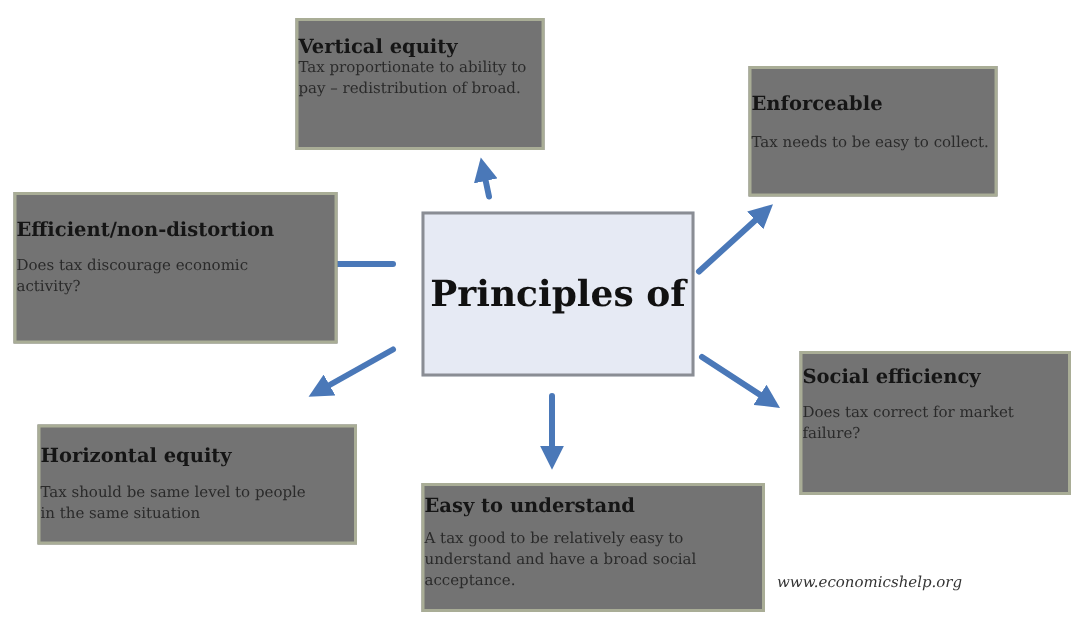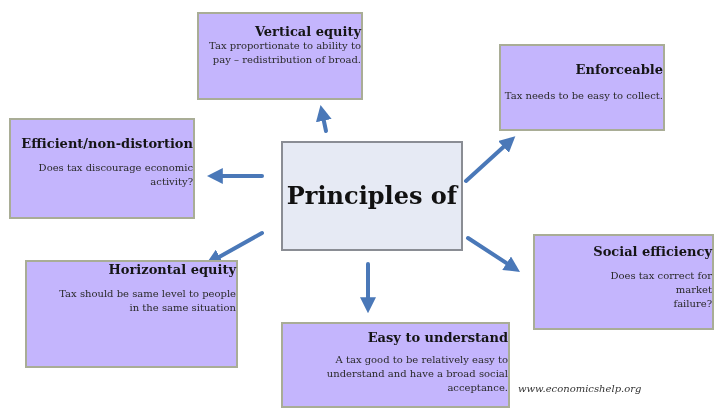--- a/index.html
+++ b/index.html
@@ -2,22 +2,22 @@
 <html><head>
 <meta charset="utf-8">
 <style>
   html, body { margin: 0; padding: 0; }
   body {
     width: 720px; height: 416px; background: #ffffff; position: relative; overflow: hidden;
     font-family: "DejaVu Serif", "Liberation Serif", serif; color: #1a1a1a;
   }
   .box {
     position: absolute; box-sizing: border-box;
-    background: #c4b5fd; border: 2px solid #a9ad96;
-    text-align: right;
+    background: #737373; border: 2px solid #a9ad96;
+    text-align: left;
   }
   .box .title { font-weight: bold; font-size: 13px; color: #151515; }
   .box .desc { font-size: 10px; line-height: 14px; color: #2a2a2a; }
   .center {
     position: absolute; box-sizing: border-box;
     background: #e6eaf4; border: 2px solid #8a8d94;
     display: flex; align-items: center; justify-content: center; 
   }
   .center .title { font-weight: bold; font-size: 24px; line-height: 30px; color: #111; }
   .credit {
@@ -58,37 +58,37 @@
   </div>
 </div>
 
 <div class="box" style="left:485px; top:44px; width:166px; height:87px; padding-top:16px;margin-left:14px;">
   <div class="title">Enforceable</div>
   <div class="desc" style="margin-top:12px;">
     <div>Tax needs to be easy to collect.</div>
   </div>
 </div>
 
-<div class="box" style="left:9px; top:118px; width:186px; height:101px; padding-top:16px;">
+<div class="box" style="left:9px; top:128px; width:216px; height:101px; padding-top:16px;">
   <div class="title">Efficient/non-distortion</div>
   <div class="desc" style="margin-top:10px;">
     <div>Does tax discourage economic</div>
     <div>activity?</div>
   </div>
 </div>
 
-<div class="box" style="left:533px; top:234px; width:181px; height:96px; padding-top:8px;padding-left:48px;">
+<div class="box" style="left:533px; top:234px; width:181px; height:96px; padding-top:8px;">
   <div class="title">Social efficiency</div>
   <div class="desc" style="margin-top:10px;">
     <div>Does tax correct for market</div>
     <div>failure?</div>
   </div>
 </div>
 
-<div class="box" style="left:25px; top:260px; width:213px; height:108px; ">
+<div class="box" style="left:25px; top:283px; width:213px; height:80px; padding-top:12px;">
   <div class="title">Horizontal equity</div>
   <div class="desc" style="margin-top:10px;">
     <div>Tax should be same level to people</div>
     <div>in the same situation</div>
   </div>
 </div>
 
 <div class="box" style="left:281px; top:322px; width:229px; height:86px; padding-top:6px;">
   <div class="title">Easy to understand</div>
   <div class="desc" style="margin-top:8px;">

